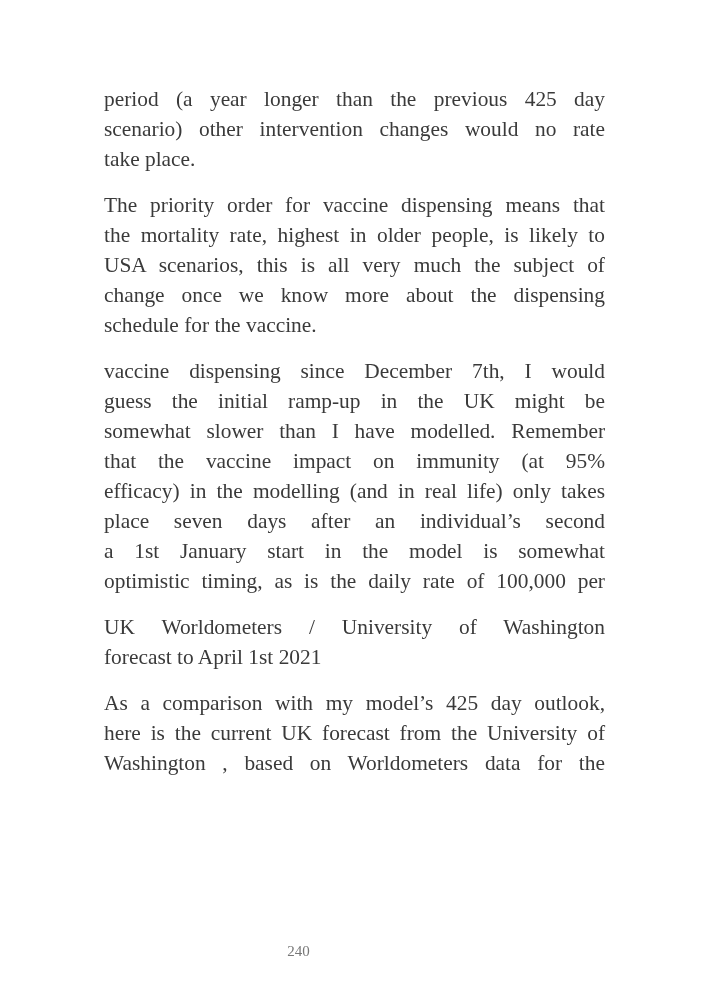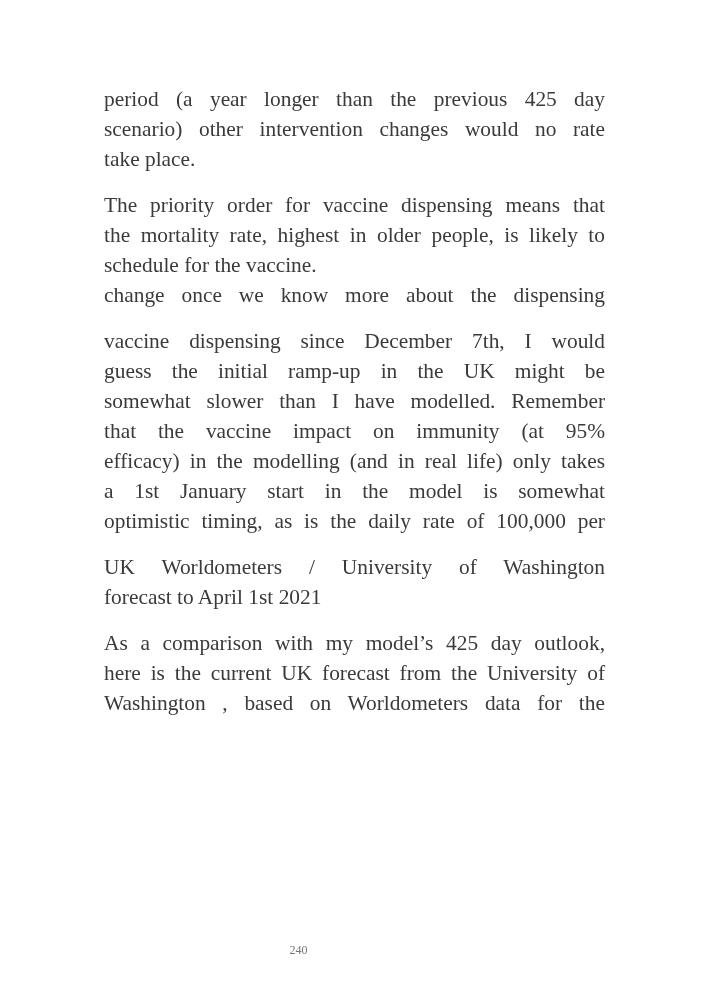--- a/index.html
+++ b/index.html
@@ -7,44 +7,46 @@
   .page {
     position: absolute; left: 104px; top: 84px; width: 501px;
     font-family: "Liberation Serif", serif; font-size: 21.4px; line-height: 30px;
     color: #3a3a3a;
   }
   .para { margin: 0 0 16px 0; }
   .line { display: block; text-align: justify; text-align-last: justify; white-space: nowrap; height: 30px; }
   .line.last { text-align-last: left; }
   .pagenum {
     position: absolute; left: 0; width: 597px; top: 943px; text-align: center;
-    font-family: "Liberation Serif", serif; font-size: 12px; color: #777;
+    font-family: "Liberation Serif", serif; font-size: 15px; color: #777;
   }
 </style>
 </head>
 <body>
 
 <div class="page">
   <p class="para">
     <span class="line">period (a year longer than the previous 425 day</span>
     <span class="line">scenario) other intervention changes would no rate</span>
     <span class="line last">take place.</span>
   </p>
   <p class="para">
     <span class="line">The priority order for vaccine dispensing means that</span>
     <span class="line">the mortality rate, highest in older people, is likely to</span>
+    <span class="line">USA scenarios, this is all very much the subject of</span>
+    <span class="line">change once we know more about the dispensing</span>
     <span class="line last">schedule for the vaccine.</span>
-    <span class="line">change once we know more about the dispensing</span>
   </p>
   <p class="para">
     <span class="line">vaccine dispensing since December 7th, I would</span>
     <span class="line">guess the initial ramp-up in the UK might be</span>
     <span class="line">somewhat slower than I have modelled. Remember</span>
     <span class="line">that the vaccine impact on immunity (at 95%</span>
     <span class="line">efficacy) in the modelling (and in real life) only takes</span>
+    <span class="line">place seven days after an individual’s second</span>
     <span class="line">a 1st January start in the model is somewhat</span>
     <span class="line">optimistic timing, as is the daily rate of 100,000 per</span>
   </p>
   <p class="para">
     <span class="line">UK Worldometers / University of Washington</span>
     <span class="line last">forecast to April 1st 2021</span>
   </p>
   <p class="para">
     <span class="line">As a comparison with my model’s 425 day outlook,</span>
     <span class="line">here is the current UK forecast from the University of</span>

